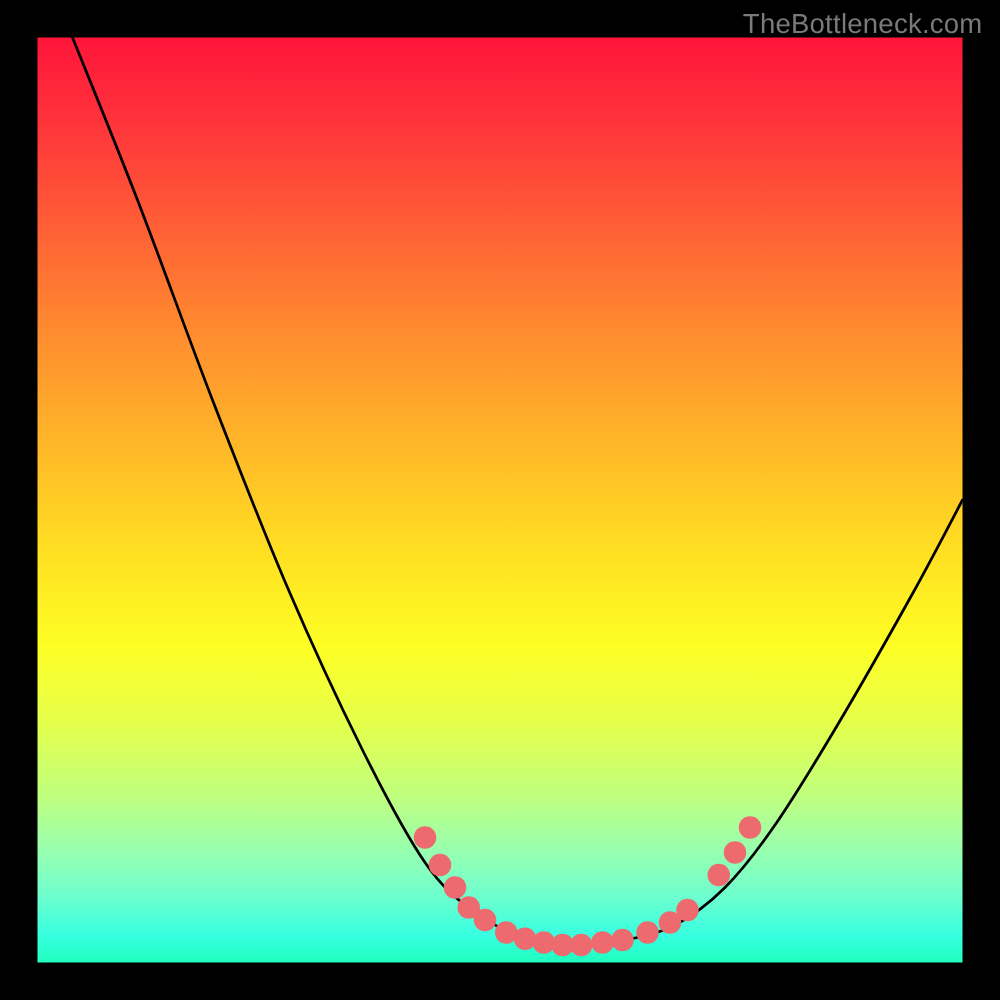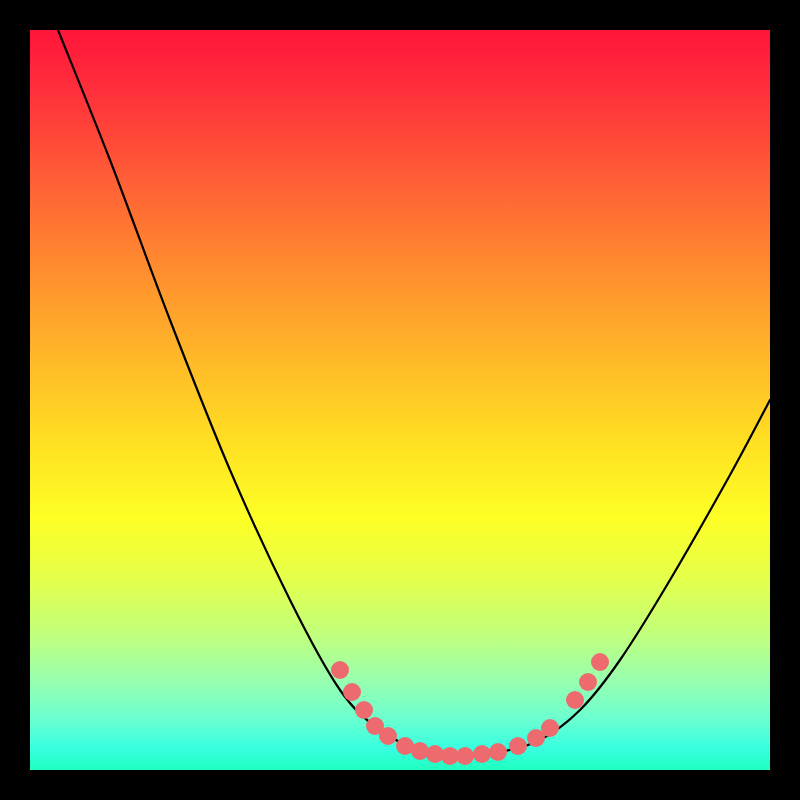--- a/index.html
+++ b/index.html
@@ -47,20 +47,21 @@
     top: 0;
     width: 740px;
     height: 740px;
     overflow: visible;
   }
 </style>
 </head>
 <body>
 
 <div class="outer">
+  <div class="watermark">TheBottleneck.com</div>
   <div class="plot">
     <svg class="curve" viewBox="0 0 740 740">
       <path id="curve-path" fill="none" d="M 28 0 C 36.7 21.7, 61.3 81.7, 80 130 C 98.7 178.3, 120.0 238.3, 140 290 C 160.0 341.7, 180.0 393.3, 200 440 C 220.0 486.7, 241.7 533.3, 260 570 C 278.3 606.7, 295.0 638.3, 310 660 C 325.0 681.7, 336.7 690.0, 350 700 C 363.3 710.0, 376.7 715.7, 390 720 C 403.3 724.3, 416.7 725.7, 430 726 C 443.3 726.3, 456.7 724.7, 470 722 C 483.3 719.3, 496.7 717.0, 510 710 C 523.3 703.0, 536.7 693.3, 550 680 C 563.3 666.7, 575.0 651.7, 590 630 C 605.0 608.3, 621.7 580.8, 640 550 C 658.3 519.2, 683.3 475.0, 700 445 C 716.7 415.0, 733.3 382.5, 740 370" stroke="#000000" stroke-width="2.2" stroke-linecap="round" stroke-linejoin="round"></path>
       <g id="dots-group">
           <circle cx="310" cy="640" r="9" fill="#ed6a6f"></circle>
           <circle cx="322" cy="662" r="9" fill="#ed6a6f"></circle>
           <circle cx="334" cy="680" r="9" fill="#ed6a6f"></circle>
           <circle cx="345" cy="696" r="9" fill="#ed6a6f"></circle>
           <circle cx="358" cy="706" r="9" fill="#ed6a6f"></circle>
           <circle cx="375" cy="716" r="9" fill="#ed6a6f"></circle>

